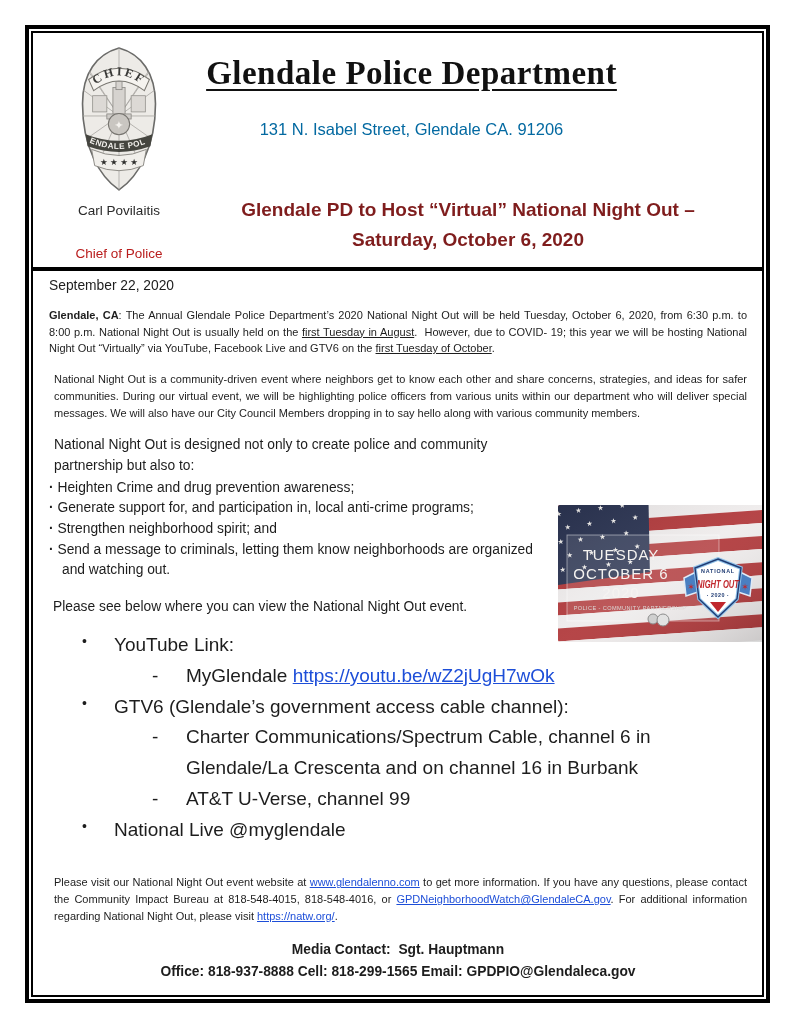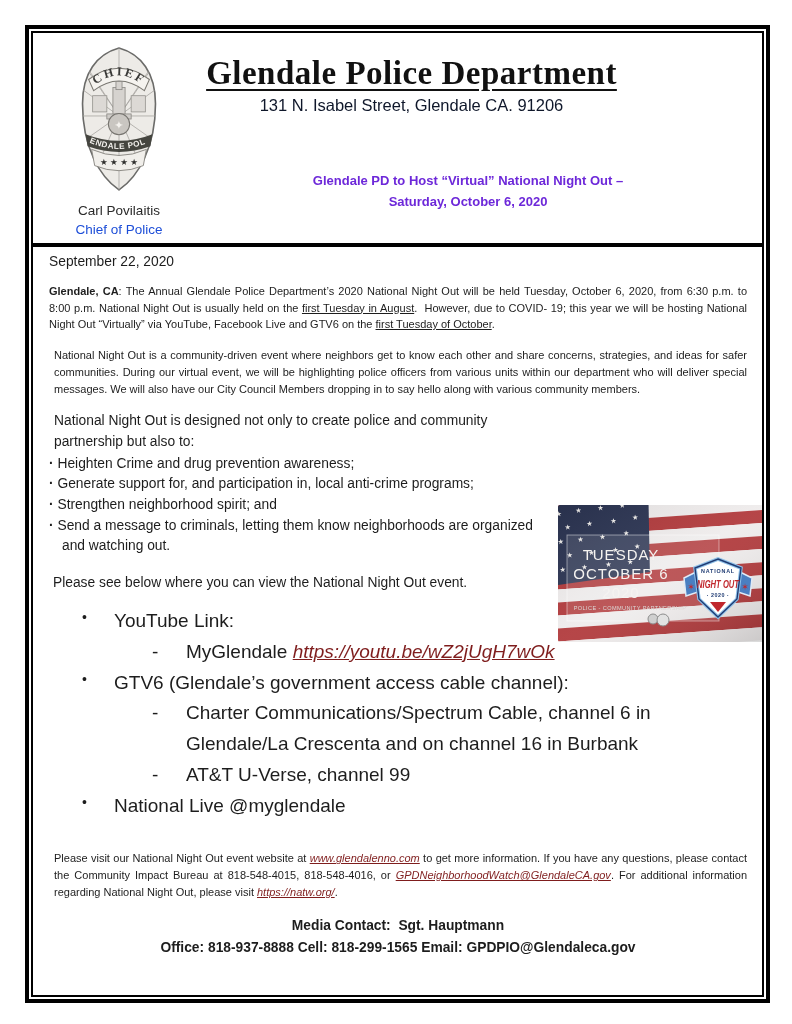--- a/index.html
+++ b/index.html
@@ -7,39 +7,39 @@
         font-family:"Liberation Sans","DejaVu Sans",sans-serif;color:#1d1d1d;}
   .frame{position:absolute;left:25px;top:25px;right:22px;bottom:21px;border:4.5px solid #000;}
   .inner{position:absolute;inset:2px;border:2px solid #000;overflow:hidden;}
   .content{position:relative;padding:8px 15px 0 16px;height:100%;box-sizing:border-box;}
 
   
   .hdr{display:grid;grid-template-columns:140px 1fr;margin-bottom:2px;}
   .hdr-left{text-align:center;}
   .badge-svg{display:block;margin:2px auto 8px auto;}
   .chief-name{font-size:13.5px;margin-top:1px;color:#2a2a2a;}
-  .chief-title{font-size:13.5px;margin-top:4px;color:#1d4ed8;}
+  .chief-title{font-size:13.5px;margin-top:28px;color:#b91c1c;}
   .title-wrap{width:445px;text-align:center;}
   .doc-title{font-family:"Liberation Serif","DejaVu Serif",serif;font-size:33px;font-weight:600;
              letter-spacing:.5px;text-decoration:underline;text-underline-offset:5px;
              text-decoration-thickness:2px;color:#111;margin-top:14px;}
-  .doc-address{font-size:16.5px;margin-top:4px;color:#0f172a;}
-  .headline{text-align:center;font-weight:bold;font-size:13px;line-height:1.6;color:#6d28d9;
+  .doc-address{font-size:16.5px;margin-top:28px;color:#0369a1;}
+  .headline{text-align:center;font-weight:bold;font-size:19px;line-height:1.6;color:#7f1d1d;
             margin-top:56px;width:100%;}
 
   
   .rule-thick{height:4px;background:#000;margin:6px -15px 0 -16px;}
 
   
   .date-line{font-size:13.8px;margin:7px 0 14px 0;}
   p.body{font-size:11px;line-height:1.52;text-align:justify;margin:0 0 14px 0;}
   p.indent{padding-left:5px;}
   .u{text-decoration:underline;}
   .b{font-weight:bold;}
-  .lnk{color:#7f1d1d;text-decoration:underline;cursor:pointer;font-style:italic;}
+  .lnk{color:#1d4ed8;text-decoration:underline;cursor:pointer;}
 
   .goals{width:497px;margin:0 0 13px 0;font-size:13.8px;line-height:1.5;}
   .goals .intro{padding-left:5px;margin-bottom:1px;}
   .goal-item{padding-left:13px;text-indent:-13px;}
   .goal-item::before{content:"\00b7\00a0";font-weight:bold;}
   .see-below{font-size:13.8px;margin:18px 0 16px 4px;}
 
   .channels{list-style:none;margin:0 0 29px 0;padding:0;font-size:19px;line-height:1.62;}
   .channels>li{position:relative;padding-left:65px;}
   .channels>li::before{content:"\2022";position:absolute;left:33px;font-size:14px;}

